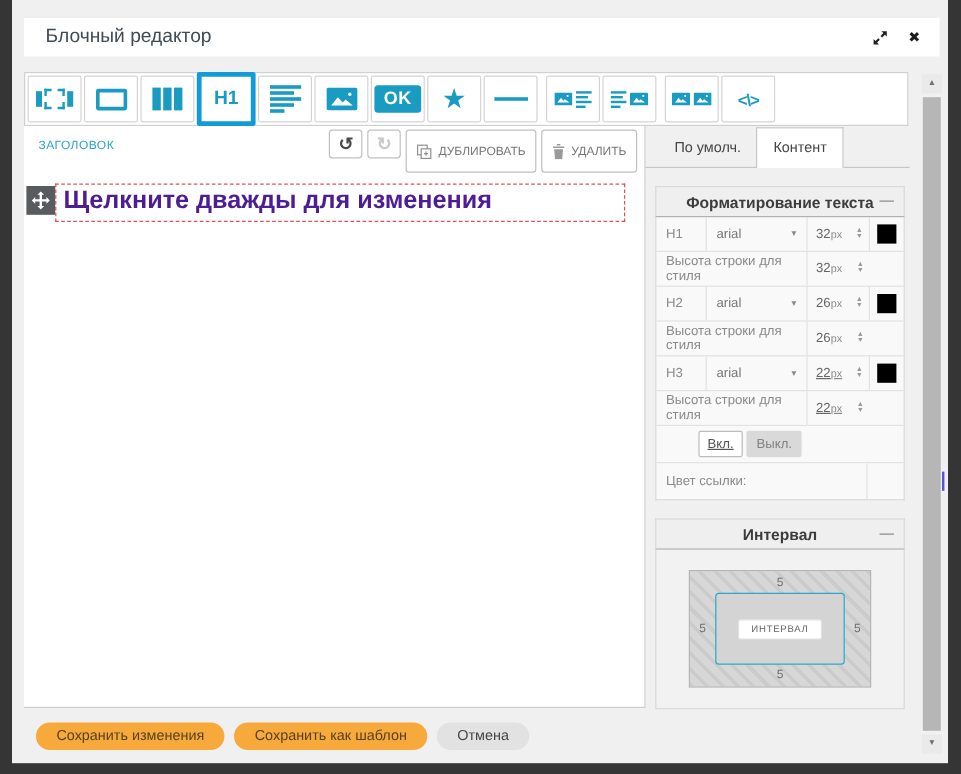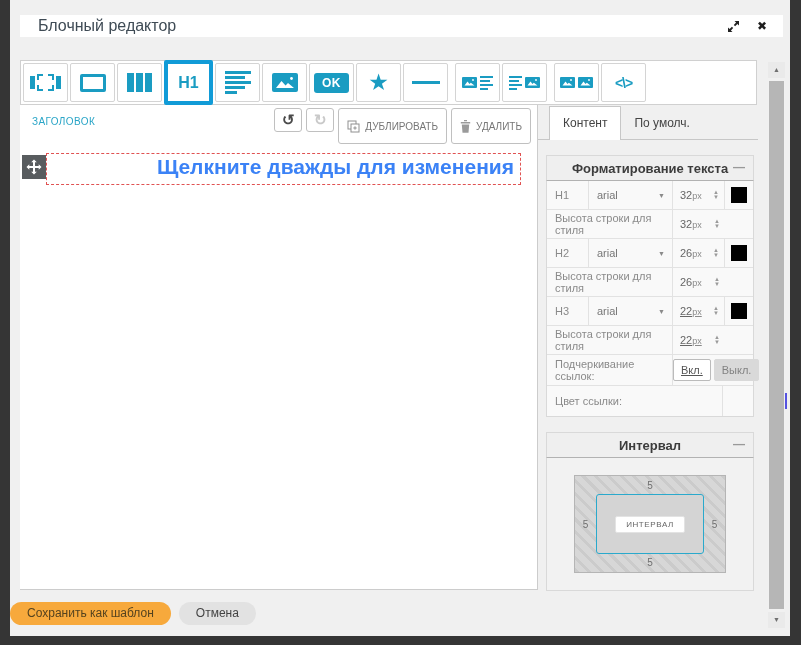--- a/index.html
+++ b/index.html
@@ -2,61 +2,61 @@
 <html><head>
 <meta charset="utf-8">
 <style>
   * { box-sizing: border-box; margin: 0; padding: 0; }
   html,body { width:801px; height:645px; overflow:hidden; }
   body { background:#353535; position:relative; font-family:"Liberation Sans","DejaVu Sans",sans-serif; }
 
   .modal { position:absolute; left:10px; top:0; width:780px; height:636px; background:#f0f0f0; }
 
   
-  .titlebar { position:absolute; left:10px; top:15px; width:763px; height:22px; background:#fff; display:flex; align-items:center; }
+  .titlebar { position:absolute; left:10px; top:15px; width:763px; height:32px; background:#fff; display:flex; align-items:center; }
   .title { margin-left:18px; font-size:16px; color:#3f4b55; }
   .tb-icons { margin-left:auto; margin-right:16px; display:flex; gap:17px; align-items:center; }
   .expand-btn svg { display:block; }
   .close-btn { font-size:12px; color:#1d1d1d; cursor:pointer; line-height:1; }
 
   
   .toolbar { position:absolute; left:10px; top:60px; width:737px; height:45px; background:#fff; border:1px solid #d0d0d0; display:flex; align-items:center; padding-left:2px; gap:2px; }
   .tbtn { width:45px; height:39px; border:1px solid #d4d4d4; border-radius:2px; background:#fff; display:flex; align-items:center; justify-content:center; flex:0 0 auto; cursor:pointer; }
   .tbtn.selected { border:4px solid #119bd7; width:49px; height:45px; }
   .gap-before { margin-left:5px; }
   .ic-section { display:flex; align-items:center; gap:2px; }
   .ic-section .side { width:5px; height:13px; background:#1a9cc2; }
   .ic-section .mid { width:17px; height:17px; border:2px dashed #1a9cc2; }
   .ic-container { width:26px; height:18px; border:3px solid #1a9cc2; border-radius:2px; }
   .ic-columns { display:flex; gap:2px; }
   .ic-columns i { width:7px; height:19px; background:#1a9cc2; }
   .ic-h1 { font-weight:bold; font-size:16px; color:#1a9cc2; }
   .ic-text { display:flex; flex-direction:column; gap:2px; align-items:flex-start; }
   .ic-text i { height:3px; background:#1a9cc2; display:block; }
-  .ic-ok { background:#1a9cc2; color:#fff; font-size:12px; font-weight:bold; padding:3px 8px; border-radius:3px; letter-spacing:0.5px; }
+  .ic-ok { background:#1a9cc2; color:#fff; font-size:15px; font-weight:bold; padding:3px 8px; border-radius:3px; letter-spacing:0.5px; }
   .ic-star { color:#1a9cc2; font-size:23px; line-height:1; }
   .ic-divider { width:28px; height:3px; background:#1a9cc2; }
   .combo { display:flex; align-items:center; gap:3px; }
   .mini-lines { display:flex; flex-direction:column; gap:2px; align-items:flex-start; }
   .mini-lines i { height:2px; background:#1a9cc2; display:block; }
   .ic-code { color:#1a9cc2; font-size:14px; font-weight:bold; letter-spacing:-1px; }
 
   
   .editor { position:absolute; left:10px; top:105px; width:518px; height:485px; background:#fff; border-right:1px solid #ccc; border-bottom:1px solid #ccc; }
   .editor-head { display:flex; align-items:flex-start; padding:3px 6px 0 12px; }
   .block-label { color:#2aa5c7; font-size:10px; margin-top:8px; letter-spacing:0.4px; }
   .head-actions { margin-left:auto; display:flex; gap:4px; }
   .hbtn { height:24px; border:1px solid #c0c0c0; border-radius:3px; background:#fff; display:flex; align-items:center; gap:5px; padding:17px 8px; color:#777; font-size:10px; cursor:pointer; }
   .hbtn.sq { width:28px; justify-content:center; padding:0; }
   .undo-glyph { font-size:15px; font-weight:bold; color:#4a4a4a; }
   .redo-glyph { font-size:15px; font-weight:bold; color:#c9c9c9; }
   .block-row { position:relative; margin:9px 16px 0 2px; }
   .drag-handle { position:absolute; left:0; top:2px; width:24px; height:24px; background:#585c5f; display:flex; align-items:center; justify-content:center; cursor:move; }
   .heading-wrap { margin-left:24px; border:1px dashed #e05252; padding:0 6px 4px; cursor:pointer; }
-  .heading-wrap h1 { font-size:21px; font-weight:bold; color:#3b82f6; line-height:1.25;text-align:right; }
+  .heading-wrap h1 { font-size:21px; font-weight:bold; color:#4c1d95; line-height:1.25; }
 
   
   .panel { position:absolute; left:528px; top:105px; width:220px; height:485px; }
   .tabs { display:flex; align-items:flex-end; height:35px; border-bottom:1px solid #c7c7c7; padding-left:11px; }
   .tab { padding:9px 13px; font-size:12px; color:#444; cursor:pointer; }
   .tab.active { background:#fff; border:1px solid #c7c7c7; border-bottom:none; margin-bottom:-1px; padding-bottom:10px; }
 
   .card { margin:15px 4px 0 8px; }
   .card-head { background:#efefef; border:1px solid #d9d9d9; border-bottom:1px solid #b2b2b2; height:26px; display:flex; align-items:center; justify-content:center; position:relative; font-size:13px; font-weight:bold; color:#3c3c3c; }
   .collapse { position:absolute; right:8px; top:4px; color:#999; font-size:12px; cursor:pointer; }
@@ -253,22 +253,22 @@
           </svg>
       </span>
       <div class="heading-wrap">
         <h1>Щелкните дважды для изменения</h1>
       </div>
     </div>
   </div>
 
   <div class="panel">
     <div class="tabs">
+      <div class="tab">По умолч.</div>
       <div class="tab active">Контент</div>
-      <div class="tab">По умолч.</div>
     </div>
 
     <div class="card">
       <div class="card-head">
         <span>Форматирование текста</span>
         <span class="collapse">—</span>
       </div>
       <div class="fmt-body">
 
         <div class="frow row-style">
@@ -355,21 +355,20 @@
             <span><span class="size-val">22</span><span class="size-unit">px</span></span>
             <span class="spinner">
                 <span>▲</span>
                 <span>▼</span>
               </span>
           </div>
           <div></div>
         </div>
 
         <div class="frow row-toggle">
-          <div class="lbl cell-b">Подчеркивание ссылок:</div>
           <div class="toggle-cell">
             <span class="tg on">Вкл.</span>
             <span class="tg off">Выкл.</span>
           </div>
         </div>
 
         <div class="frow row-link">
           <div class="lbl cell-b">Цвет ссылки:</div>
           <div class="color-cell">
               <span class="swatch" style="background: rgb(85, 82, 224);"></span>
@@ -400,17 +399,18 @@
     </div>
   </div>
 
   <div class="vscroll">
     <span class="sarrow up">▲</span>
     <span class="sthumb"></span>
     <span class="sarrow down">▼</span>
   </div>
 
   <div class="footer">
+    <button class="fbtn orange save">Сохранить изменения</button>
     <button class="fbtn orange">Сохранить как шаблон</button>
     <button class="fbtn grey">Отмена</button>
   </div>
 
 </div>
 
 </body></html>

